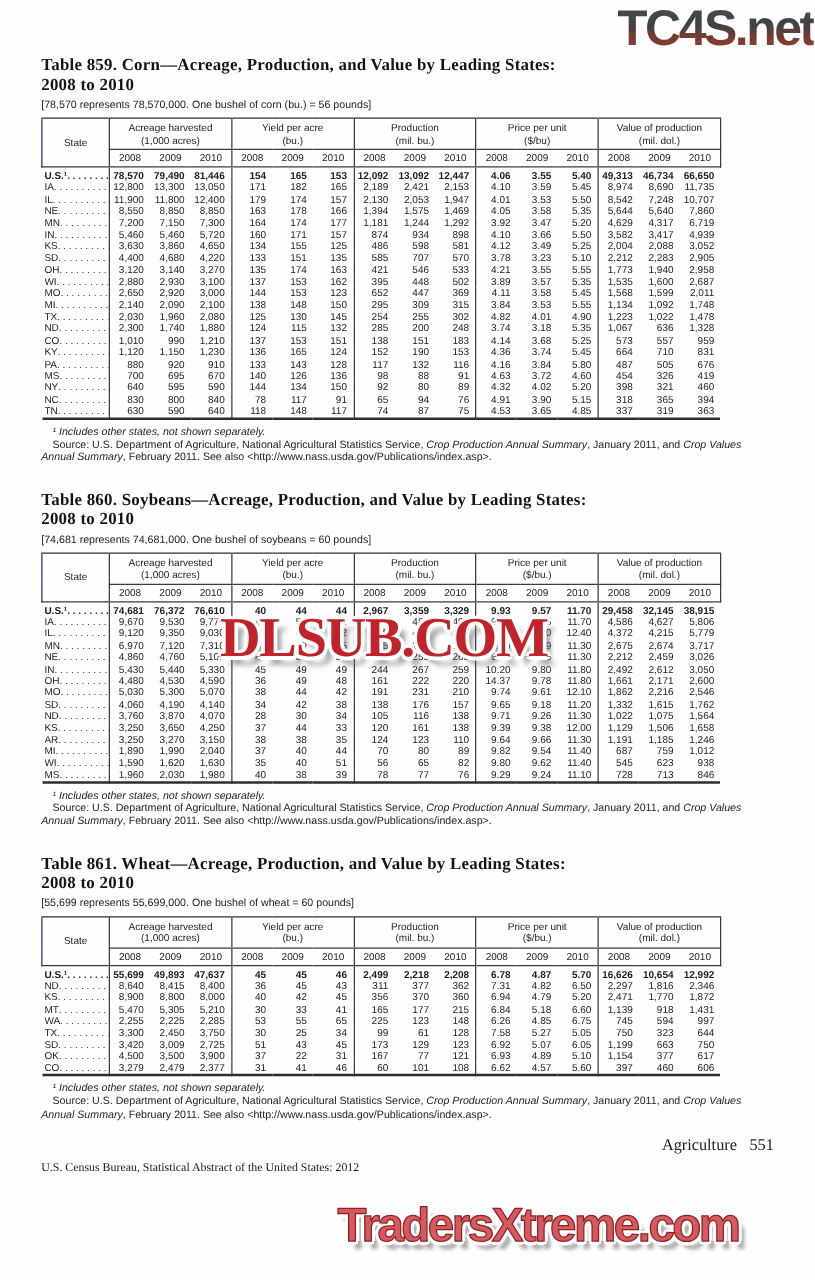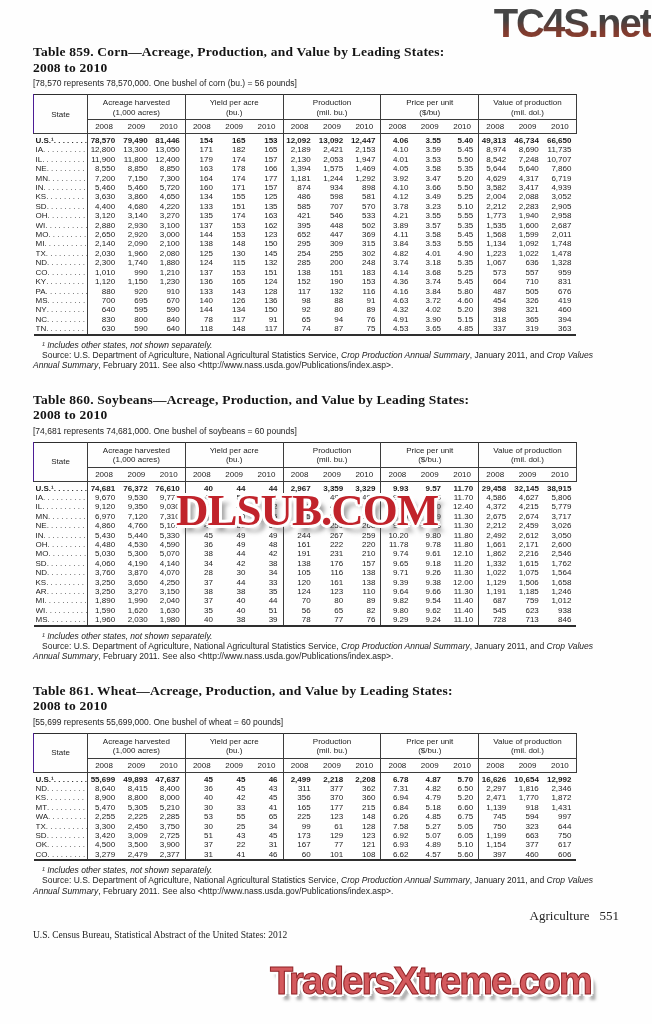--- a/index.html
+++ b/index.html
@@ -871,21 +871,21 @@
             </td>
             <td class="num gs">4,480</td>
             <td class="num">4,530</td>
             <td class="num">4,590</td>
             <td class="num gs">36</td>
             <td class="num">49</td>
             <td class="num">48</td>
             <td class="num gs">161</td>
             <td class="num">222</td>
             <td class="num">220</td>
-            <td class="num gs">11.78</td>
+            <td class="num gs">14.37</td>
             <td class="num">9.78</td>
             <td class="num">11.80</td>
             <td class="num gs">1,661</td>
             <td class="num">2,171</td>
             <td class="num">2,600</td>
           </tr>
           <tr>
             <td class="state-cell">
               <span class="sc-inner">
                 <span class="sname">MO</span>

